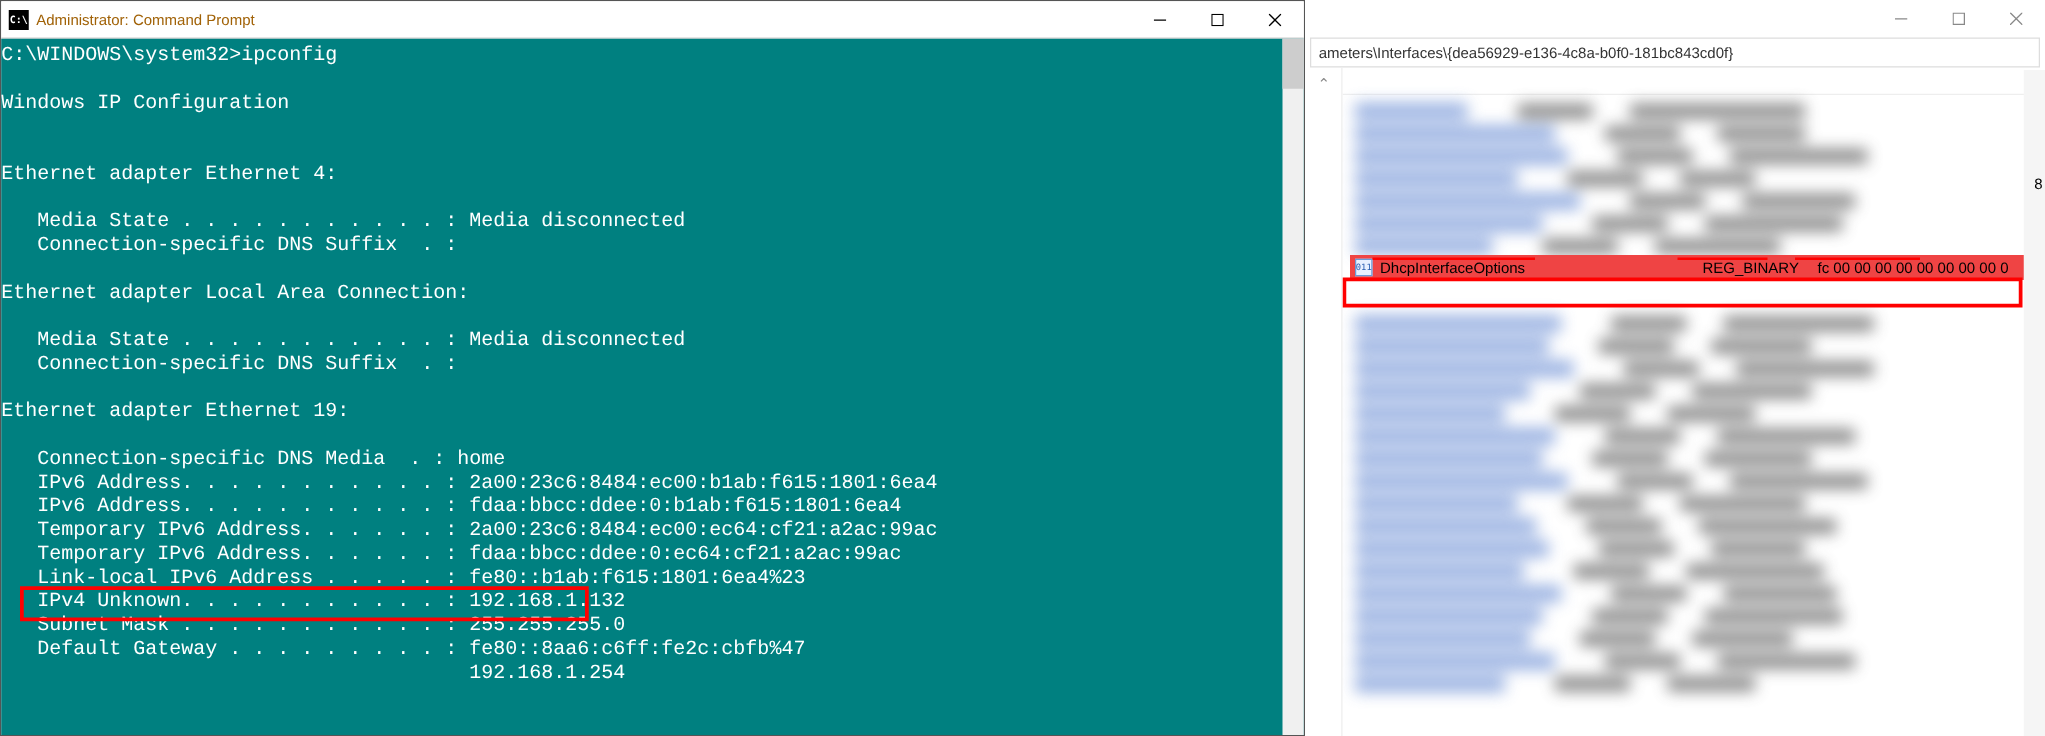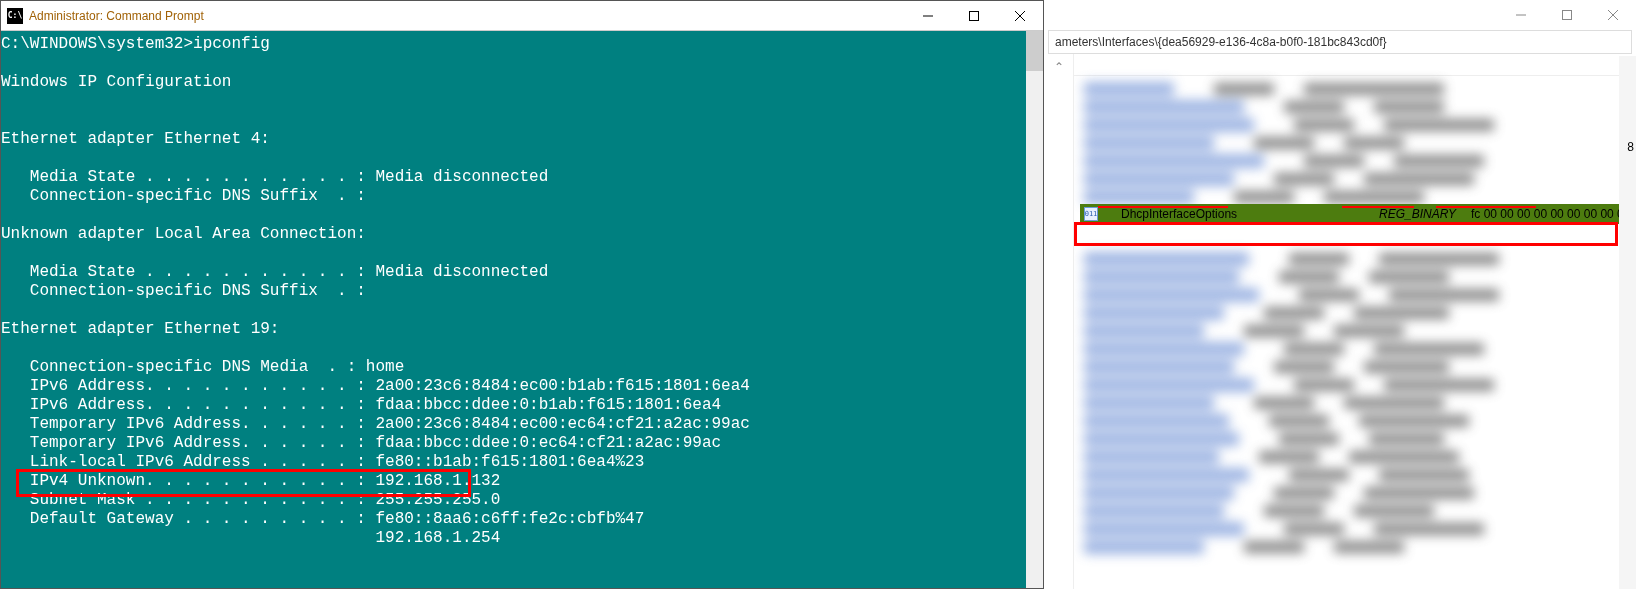--- a/index.html
+++ b/index.html
@@ -180,21 +180,21 @@
   .blur-name { width: 200px; height: 14px; background: #8da8de; border-radius: 2px;}
   .blur-type { width: 60px; height: 12px; background: #777; border-radius: 2px; margin-left: 40px;}
   .blur-val  { width: 110px; height: 12px; background: #777; border-radius: 2px; margin-left: 30px;}
   .blur-area .row { display:flex; align-items:center; height:18px;}
 
   .clear-rows {
     position: absolute;
     top: 150px;
     left: 6px;
     right: 6px;
-    background: #4d7c0f;
+    background: #ef4444;
     font-size: 12px;
     color: #000;
   }
   .clear-row {
     display: flex;
     align-items: center;
     height: 20px;
     padding-left: 4px;
   }
   .reg-icon {
@@ -213,22 +213,22 @@
     font-family: monospace;
   }
   .sz-icon {
     background: #fff3ec;
     border: 1px solid #e37c3c;
     font-size: 8px;
     color: #c74b0a;
     font-weight: bold;
     font-family: monospace;
   }
-  .col-name { width: 258px; margin-left: 17px; }
-  .col-type { width: 92px; font-style: italic; }
+  .col-name { width: 258px; }
+  .col-type { width: 92px; }
   .col-data { flex: 1; }
 
   .reg-highlight {
     position: absolute;
     top: 168px;
     left: 0px;
     right: 18px;
     height: 24px;
     border: 3px solid #ff0000;
     pointer-events: none;
@@ -305,21 +305,21 @@
     <div class="cmd-content"><span>C:\WINDOWS\system32&gt;</span><span>ipconfig</span>
 
 <span>Windows IP Configuration</span>
 
 
 <span>Ethernet adapter Ethernet 4:</span>
 
 <span>   Media State . . . . . . . . . . . : Media disconnected</span>
 <span>   Connection-specific DNS Suffix  . :</span>
 
-<span>Unknown adapter Local Area Connection:</span>
+<span>Ethernet adapter Local Area Connection:</span>
 
 <span>   Media State . . . . . . . . . . . : Media disconnected</span>
 <span>   Connection-specific DNS Suffix  . :</span>
 
 <span>Ethernet adapter Ethernet 19:</span>
 
 <span>   Connection-specific DNS Media  . : home</span>
 <span>   IPv6 Address. . . . . . . . . . . : 2a00:23c6:8484:ec00:b1ab:f615:1801:6ea4</span>
 <span>   IPv6 Address. . . . . . . . . . . : fdaa:bbcc:ddee:0:b1ab:f615:1801:6ea4</span>
 <span>   Temporary IPv6 Address. . . . . . : 2a00:23c6:8484:ec00:ec64:cf21:a2ac:99ac</span>

